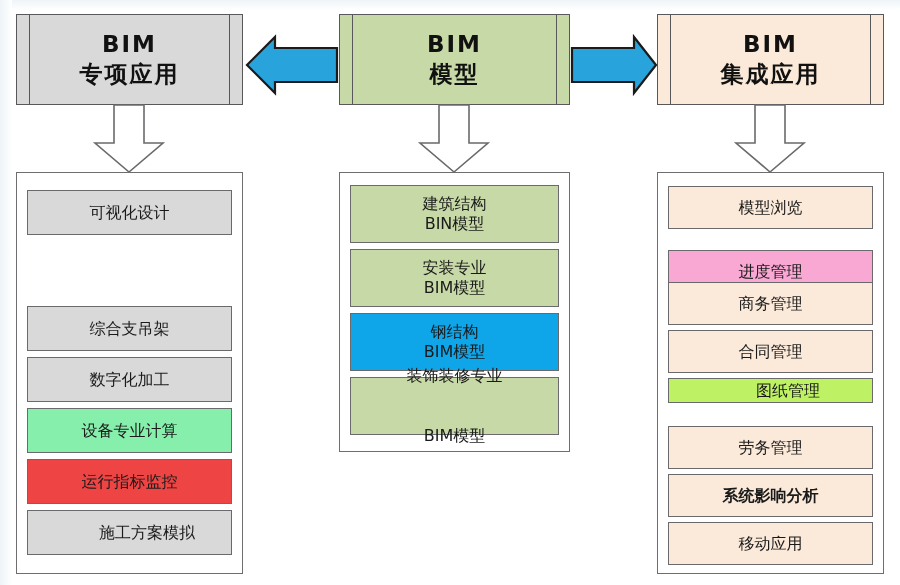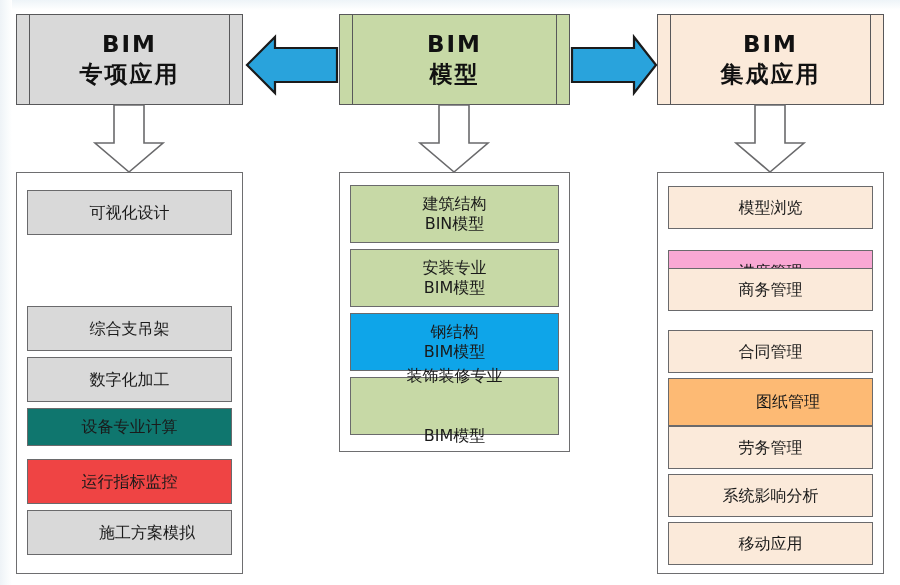--- a/index.html
+++ b/index.html
@@ -158,21 +158,21 @@
 
   <div class="chip" style="left:27px; top:190px; width:205px; height:45px; background:#d9d9d9;">
     <span>可视化设计</span>
   </div>
   <div class="chip" style="left:27px; top:306px; width:205px; height:45px; background:#d9d9d9;">
     <span>综合支吊架</span>
   </div>
   <div class="chip" style="left:27px; top:357px; width:205px; height:45px; background:#d9d9d9;">
     <span>数字化加工</span>
   </div>
-  <div class="chip" style="left:27px; top:408px; width:205px; height:38px; background:#0f766e;">
+  <div class="chip" style="left:27px; top:408px; width:205px; height:45px; background:#86efac;">
     <span>设备专业计算</span>
   </div>
   <div class="chip" style="left:27px; top:459px; width:205px; height:45px; background:#ef4444;">
     <span>运行指标监控</span>
   </div>
   <div class="chip" style="left:27px; top:510px; width:205px; height:45px; background:#d9d9d9;padding-left:35px;">
     <span>施工方案模拟</span>
   </div>
 
   <div class="container-box" style="left:339px; top:172px; width:231px; height:280px;"></div>
@@ -195,32 +195,32 @@
   </div>
 
   <div class="container-box" style="left:657px; top:172px; width:227px; height:402px;"></div>
 
   <div class="chip" style="left:668px; top:186px; width:205px; height:43px; background:#fbeada;">
     <span>模型浏览</span>
   </div>
   <div class="chip" style="left:668px; top:250px; width:205px; height:43px; background:#f9a8d4;">
     <span>进度管理</span>
   </div>
-  <div class="chip" style="left:668px; top:268px; width:205px; height:43px; background:#fbeada;">
+  <div class="chip" style="left:668px; top:282px; width:205px; height:43px; background:#fbeada;">
     <span>商务管理</span>
   </div>
   <div class="chip" style="left:668px; top:330px; width:205px; height:43px; background:#fbeada;">
     <span>合同管理</span>
   </div>
-  <div class="chip" style="left:668px; top:378px; width:205px; height:48px; background:#fdba74;padding-left:35px;">
+  <div class="chip" style="left:668px; top:378px; width:205px; height:25px; background:#bef264;padding-left:35px;">
     <span>图纸管理</span>
   </div>
   <div class="chip" style="left:668px; top:426px; width:205px; height:43px; background:#fbeada;">
     <span>劳务管理</span>
   </div>
-  <div class="chip" style="left:668px; top:474px; width:205px; height:43px; background:#fbeada;">
+  <div class="chip" style="left:668px; top:474px; width:205px; height:43px; background:#fbeada;font-weight:bold;">
     <span>系统影响分析</span>
   </div>
   <div class="chip" style="left:668px; top:522px; width:205px; height:43px; background:#fbeada;">
     <span>移动应用</span>
   </div>
 
 </div>
 
 </body></html>

